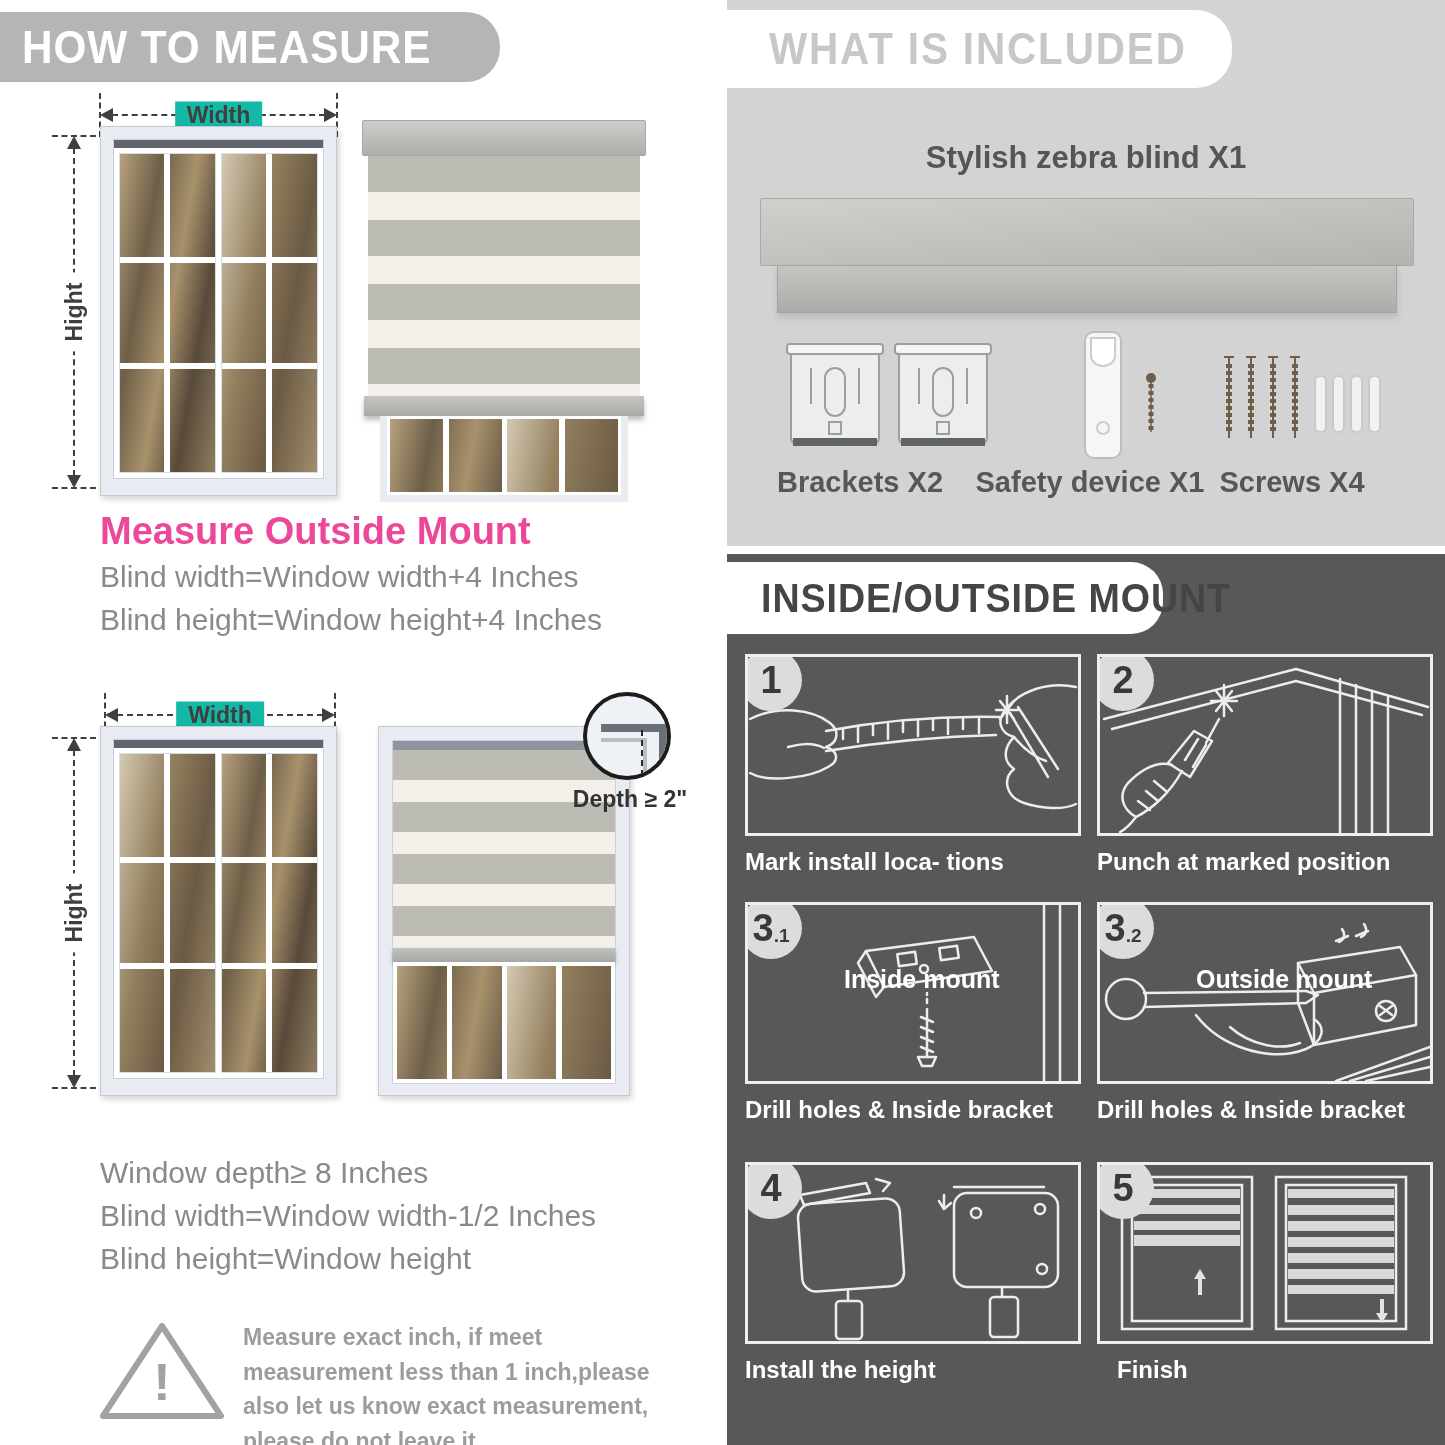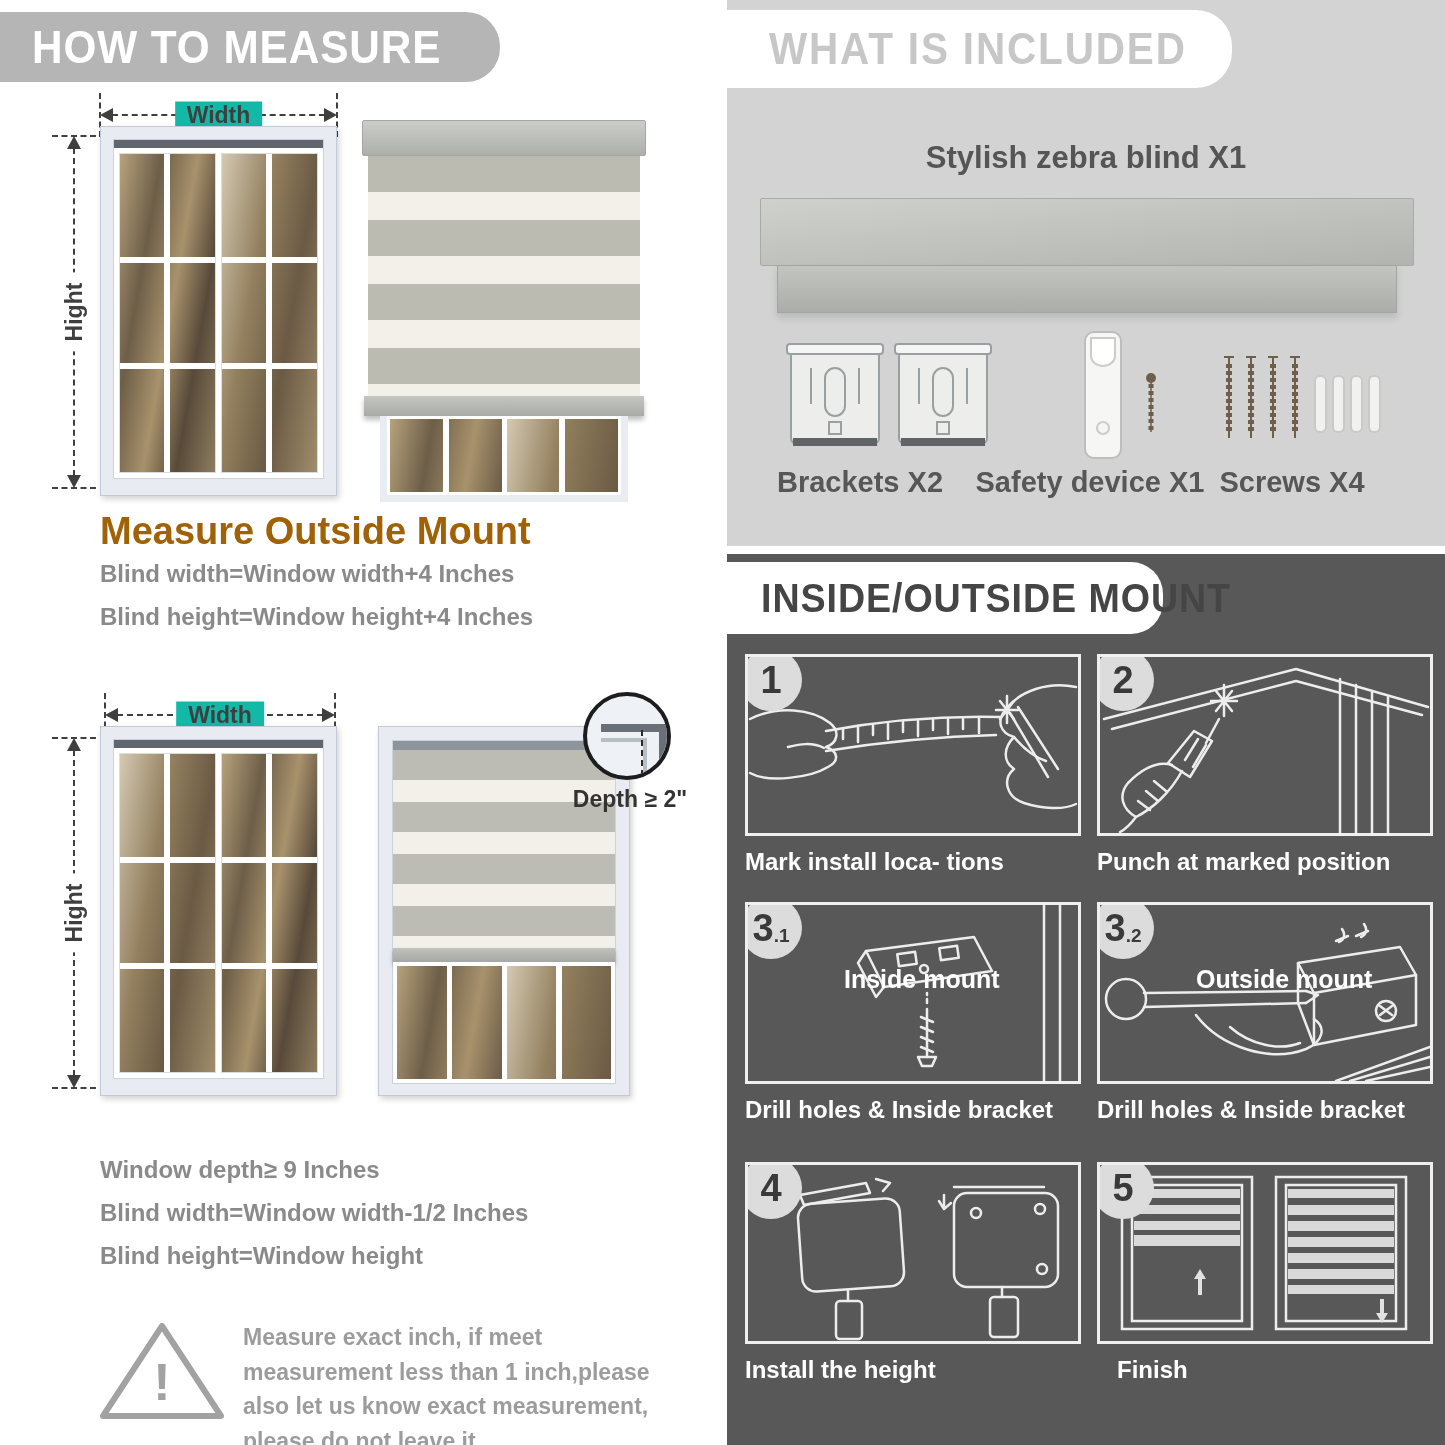--- a/index.html
+++ b/index.html
@@ -1,26 +1,26 @@
 <!DOCTYPE html>
 <html><head>
 <meta charset="utf-8">
 <style>
   html,body{margin:0;padding:0;background:#fff;}
   .canvas{position:relative;width:1445px;height:1445px;background:#ffffff;overflow:hidden;
           font-family:"Liberation Sans",sans-serif;}
 
   
   .banner-left{position:absolute;left:0;top:12px;width:500px;height:70px;background:#b5b5b5;
-               border-radius:0 34px 34px 0;display:flex;align-items:center;padding-left:32px;box-sizing:border-box;}
+               border-radius:0 34px 34px 0;display:flex;align-items:center;padding-left:22px;box-sizing:border-box;}
   .banner-left span{font-size:46px;font-weight:bold;color:#ffffff;letter-spacing:1px;
                     transform:scaleX(.92);transform-origin:left center;display:inline-block;white-space:nowrap;}
 
-  .heading{position:absolute;left:100px;font-size:38px;font-weight:bold;color:#a16207;white-space:nowrap;}
-  .bodyline{position:absolute;left:100px;font-size:24px;font-weight:bold;color:#8a8a8a;white-space:nowrap;}
+  .heading{position:absolute;left:100px;font-size:38px;font-weight:bold;color:#ec4899;white-space:nowrap;}
+  .bodyline{position:absolute;left:100px;font-size:30px;font-weight:normal;color:#8a8a8a;white-space:nowrap;}
 
   
   .dimw{position:absolute;height:24px;}
   .dimw .line{position:absolute;left:12px;right:12px;top:11px;border-top:2px dashed #3f3f3f;}
   .dimw .ah-l{position:absolute;left:0;top:5px;width:0;height:0;border-top:7px solid transparent;border-bottom:7px solid transparent;border-right:13px solid #3f3f3f;}
   .dimw .ah-r{position:absolute;right:0;top:5px;width:0;height:0;border-top:7px solid transparent;border-bottom:7px solid transparent;border-left:13px solid #3f3f3f;}
   .dimw .tick{position:absolute;top:-10px;height:44px;border-left:2px dashed #3f3f3f;}
   .dimw .lbl{position:absolute;left:50%;top:50%;transform:translate(-50%,-50%);background:#14b8a6;
              padding:0 12px;font-size:23px;font-weight:bold;color:#3f3f3f;white-space:nowrap;}
   .dimv{position:absolute;width:24px;}
@@ -199,21 +199,21 @@
     </div>
   </div>
 
   <div class="mag">
     <div class="l1"></div>
     <div class="l2"></div>
     <div class="dash"></div>
   </div>
   <div class="depth-lbl">Depth ≥ 2"</div>
 
-  <div class="bodyline" style="top:1156px;">Window depth≥ 9 Inches</div>
+  <div class="bodyline" style="top:1156px;">Window depth≥ 8 Inches</div>
   <div class="bodyline" style="top:1199px;">Blind width=Window width-1/2 Inches</div>
   <div class="bodyline" style="top:1242px;">Blind height=Window height</div>
 
   <svg style="position:absolute;left:95px;top:1318px;" width="134" height="108" viewBox="0 0 134 108">
     <path d="M67,8 L126,98 L8,98 Z" fill="none" stroke="#a2a2a2" stroke-width="6" stroke-linejoin="round"></path>
     <text x="67" y="82" text-anchor="middle" font-size="52" font-weight="bold" fill="#a2a2a2">!</text>
   </svg>
   <div class="warn-text">Measure exact inch, if meet measurement less than 1 inch,please also let us know exact measurement, please do not leave it</div>
 
   <div class="sec-light">

